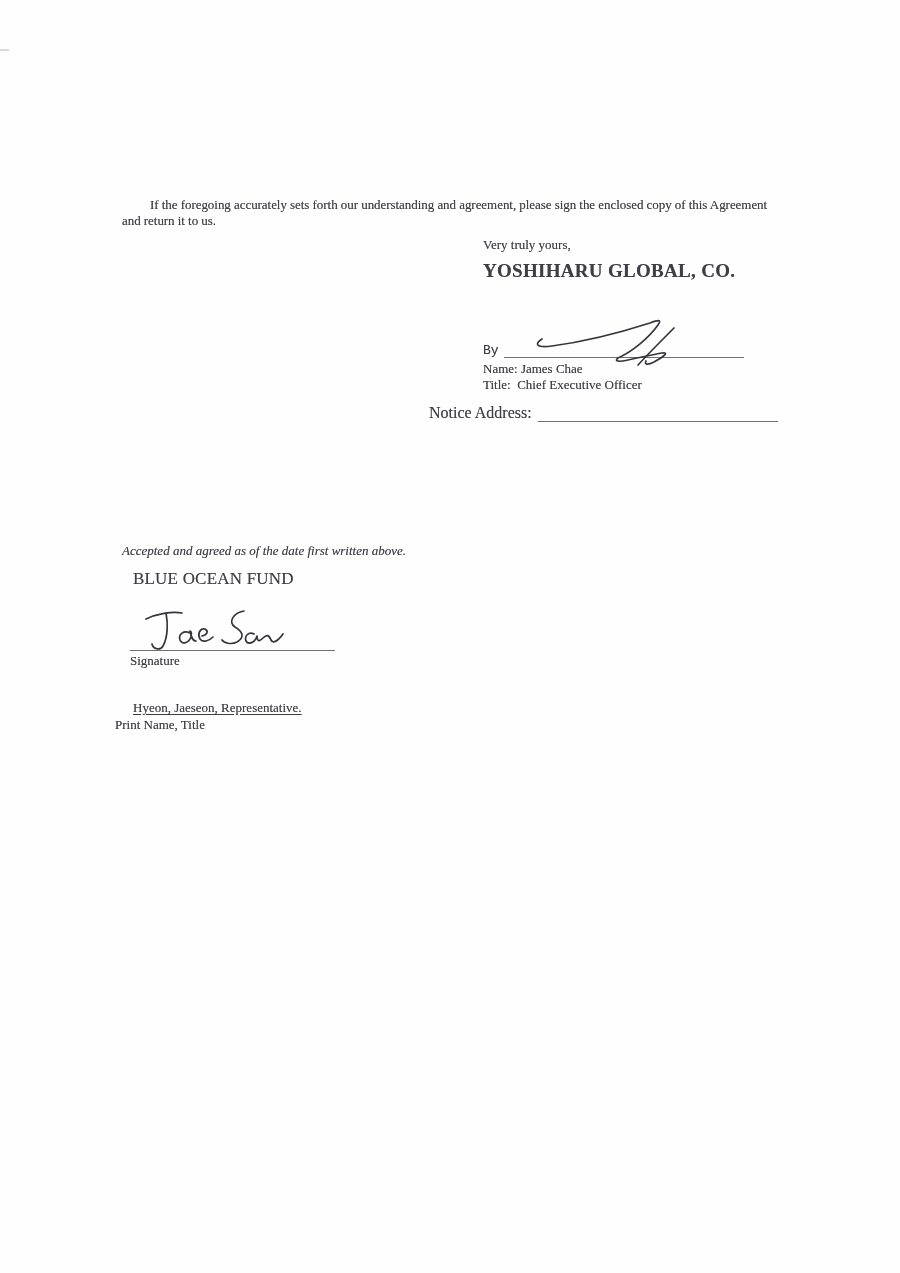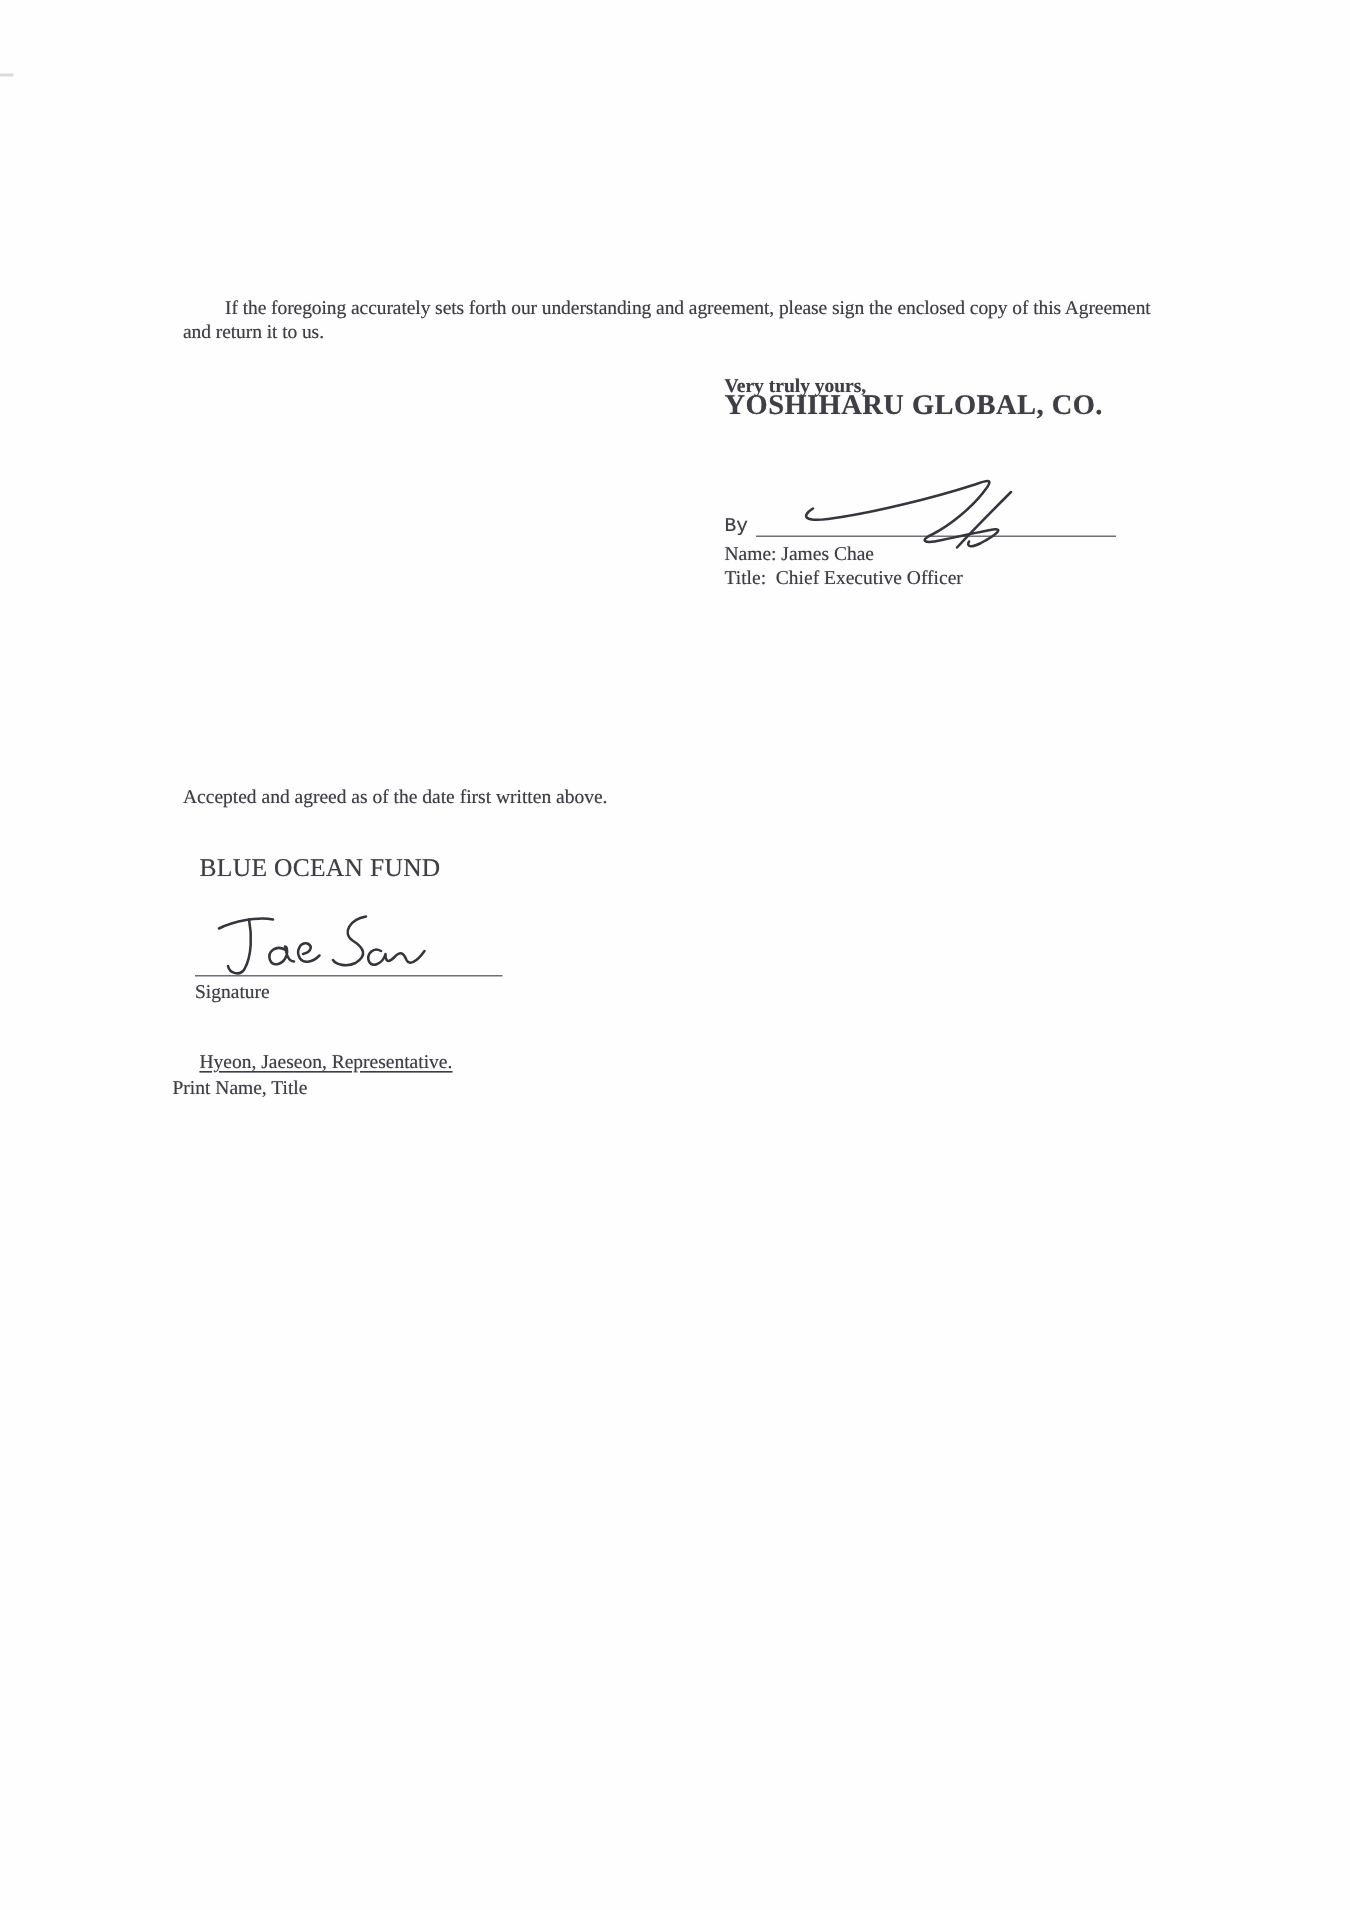--- a/index.html
+++ b/index.html
@@ -23,21 +23,21 @@
     white-space: pre-wrap;
     margin: 0;
   }
   .bold { font-weight: bold; letter-spacing: 0.3px; }
   .scan-text { text-shadow: 0 0 0.6px rgba(60,60,70,0.55); }
   .closing {
     left: 122px; top: 197px; width: 655px;
     text-indent: 28px;
     letter-spacing: -0.05px;
   }
-  .valediction { left: 483px; top: 249px; font-weight: bold; }
+  .valediction { left: 483px; top: 237px; }
   .company    { left: 483px; top: 263px; font-size: 19px; }
   .by-row {
     position: absolute;
     left: 483px; top: 343px;
     display: flex;
     align-items: flex-end;
     height: 15px;
   }
   .by-label { font-size: 13px; line-height: 15px; font-family: Liberation Mono, monospace; }
   .blank-line {
@@ -49,21 +49,21 @@
   .name-line  { left: 483px; top: 361px; }
   .title-line { left: 483px; top: 377px; }
   .notice-row {
     position: absolute;
     left: 429px; top: 406px;
     display: flex;
     align-items: flex-end;
     height: 16px;
   }
   .notice-row .blank-line { width: 240px; margin-left: 6px; }
-  .accepted { left: 122px; top: 523px; }
+  .accepted { left: 122px; top: 543px; font-style: italic; }
   .fund     { left: 133px; top: 571px; font-size: 17px; letter-spacing: 0.2px; }
   .sig1 {
     position: absolute;
     left: 512px; top: 315px;
     width: 232px; height: 58px;
     z-index: 2;
   }
   .sig2 {
     position: absolute;
     left: 132px; top: 603px;
@@ -118,20 +118,24 @@
 
   <div class="by-row">
     <span class="by-label scan-text">By</span>
     <span class="blank-line"></span>
   </div>
 
   <p class="txt scan-text name-line">Name: James Chae</p>
 
   <p class="txt scan-text title-line">Title:  Chief Executive Officer</p>
 
+  <div class="notice-row">
+    <span class="scan-text">Notice Address:</span>
+    <span class="blank-line"></span>
+  </div>
 
   <p class="txt scan-text accepted">Accepted and agreed as of the date first written above.</p>
 
   <p class="txt scan-text fund">BLUE OCEAN FUND</p>
 
   <svg class="sig2" viewBox="0 0 205 50" aria-hidden="true">
     <path d="M 14,16 C 24,11 40,8 50,10"></path>
     <path d="M 34,10 C 36,20 36,34 31,43 C 28,48 21,46 20,41"></path>
     <path d="M 58,30 C 52,27 46,31 48,37 C 50,42 57,40 59,34 C 60,30 59,28 58,28 C 59,33 60,38 64,38"></path>
     <path d="M 70,33 C 75,32 77,28 73,26 C 68,25 65,31 68,36 C 71,40 77,38 81,34"></path>

